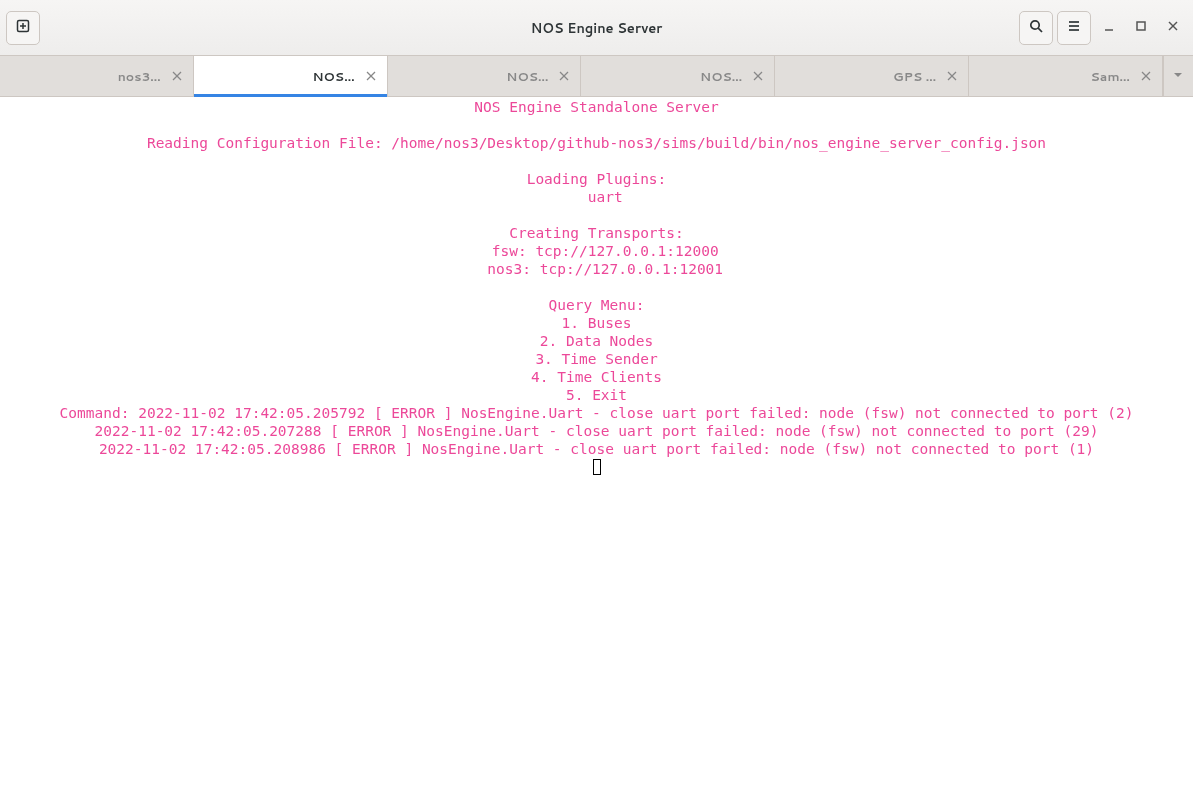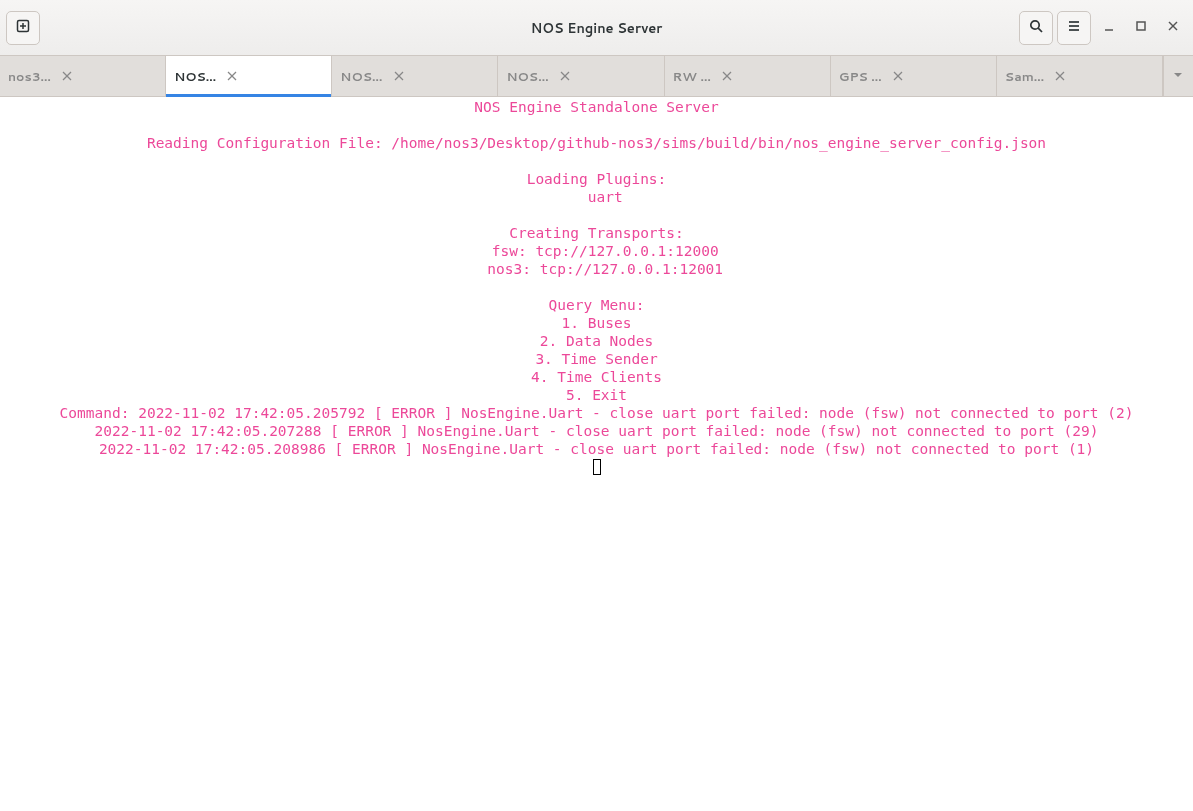--- a/index.html
+++ b/index.html
@@ -67,21 +67,21 @@
     background: #e1dedb;
     border-bottom: 1px solid #cdc7c2;
     display: flex;
     align-items: stretch;
   }
   .tab {
     flex: 1 1 0;
     min-width: 0;
     display: flex;
     align-items: center;
-    justify-content: flex-start;
+    justify-content: flex-end;
     gap: 8px;
     padding: 0 8px;
     background: #e1dedb;
     border-right: 1px solid #cdc7c2;
     cursor: pointer;
     position: relative;
     color: #888;
     font-weight: 700;
     font-size: 12.5px;
   }
@@ -237,29 +237,20 @@
     <div class="tab">
       <span class="label">NOS…</span>
       <span class="close">
         <svg viewBox="0 0 10 10" stroke="currentColor" stroke-width="1.3">
           <line x1="1" y1="1" x2="9" y2="9"></line>
           <line x1="9" y1="1" x2="1" y2="9"></line>
         </svg>
       </span>
     </div>
     <div class="tab">
-      <span class="label">RW …</span>
-      <span class="close">
-        <svg viewBox="0 0 10 10" stroke="currentColor" stroke-width="1.3">
-          <line x1="1" y1="1" x2="9" y2="9"></line>
-          <line x1="9" y1="1" x2="1" y2="9"></line>
-        </svg>
-      </span>
-    </div>
-    <div class="tab">
       <span class="label">GPS …</span>
       <span class="close">
         <svg viewBox="0 0 10 10" stroke="currentColor" stroke-width="1.3">
           <line x1="1" y1="1" x2="9" y2="9"></line>
           <line x1="9" y1="1" x2="1" y2="9"></line>
         </svg>
       </span>
     </div>
     <div class="tab">
       <span class="label">Sam…</span>

